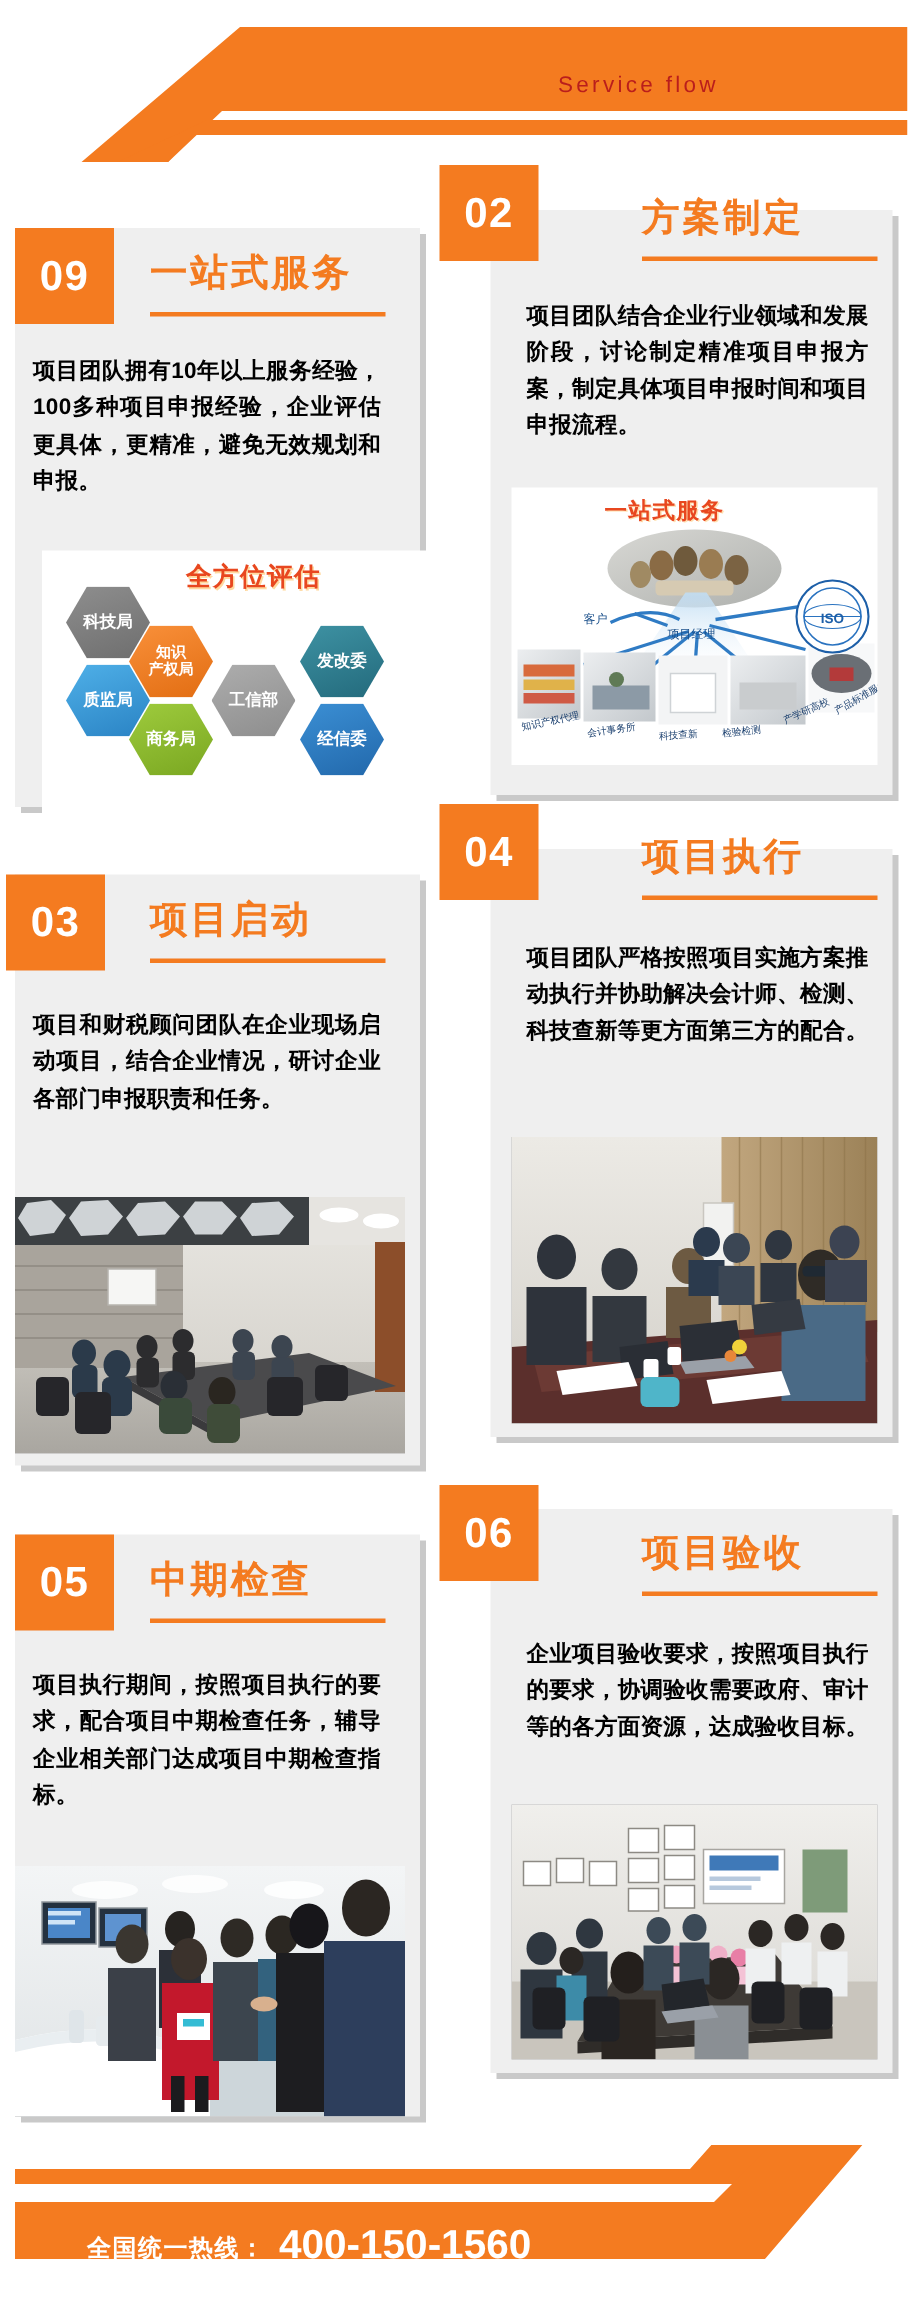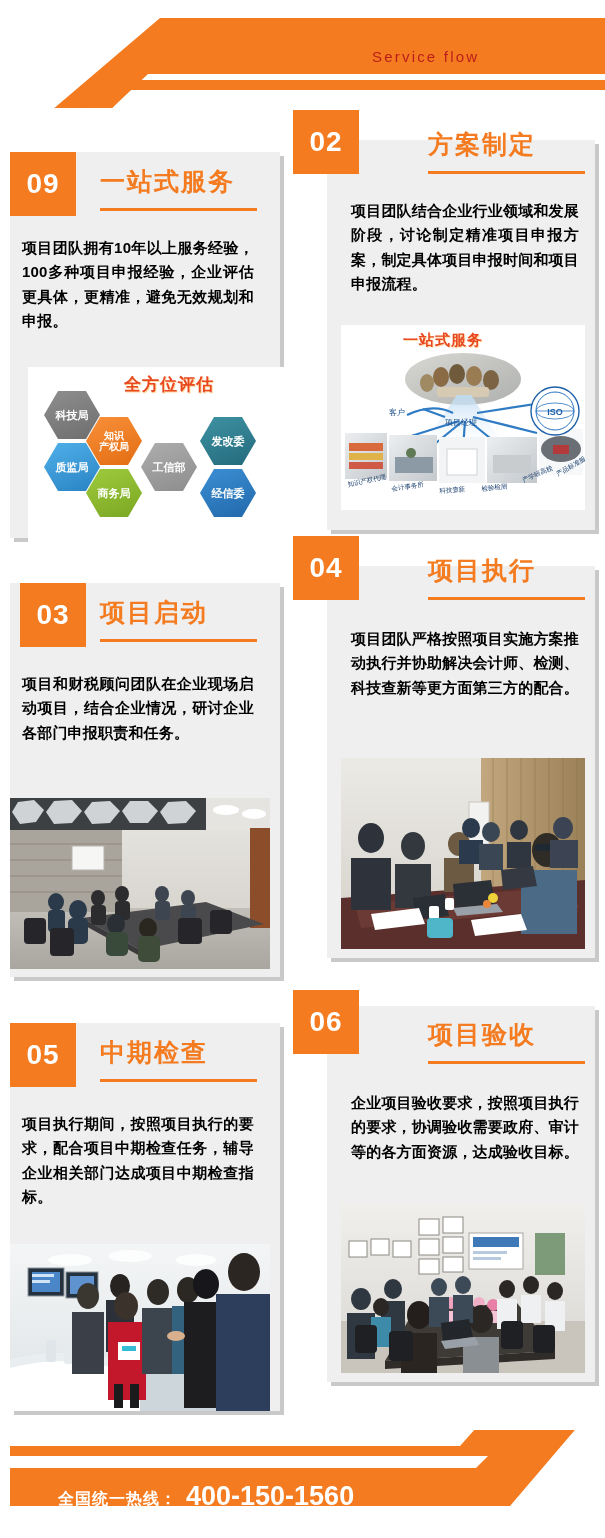--- a/index.html
+++ b/index.html
@@ -218,21 +218,21 @@
   <div class="oss-node" style="left:104px; top:92px;">项目经理</div>
   <div class="oss-cap" style="left:6px;  top:156px; transform:rotate(-12deg); transform-origin:left top;">知识产权代理</div>
   <div class="oss-cap" style="left:50px; top:160px; transform:rotate(-8deg); transform-origin:left top;">会计事务所</div>
   <div class="oss-cap" style="left:98px; top:162px; transform:rotate(-4deg); transform-origin:left top;">科技查新</div>
   <div class="oss-cap" style="left:140px; top:160px; transform:rotate(-6deg); transform-origin:left top;">检验检测</div>
   <div class="oss-cap" style="left:180px; top:152px; transform:rotate(-24deg); transform-origin:left top;">产学研高校</div>
   <div class="oss-cap" style="left:214px; top:146px; transform:rotate(-30deg); transform-origin:left top;">产品标准服务</div>
 </div>
 
 <div class="card" style="left:10px; top:583px; width:270px; height:394px;"></div>
-<div class="badge" style="left:20px; top:583px;">03</div>
+<div class="badge" style="left:4px; top:583px;">03</div>
 <div class="card-title" style="left:100px; top:596px;">项目启动</div>
 <div class="title-rule" style="left:100px; top:639px; width:157px;"></div>
 <div class="card-body" style="left:22px; top:672px; width:232px;">项目和财税顾问团队在企业现场启动项目，结合企业情况，研讨企业各部门申报职责和任务。</div>
 
 <div class="photo" style="left:10px; top:798px; width:260px; height:171px;">
   <svg width="260" height="171">
     <defs>
       <linearGradient id="c3wall" x1="0" y1="0" x2="0" y2="1">
         <stop offset="0%" stop-color="#e9e7e2"></stop>
           <stop offset="100%" stop-color="#cfccc5"></stop>

